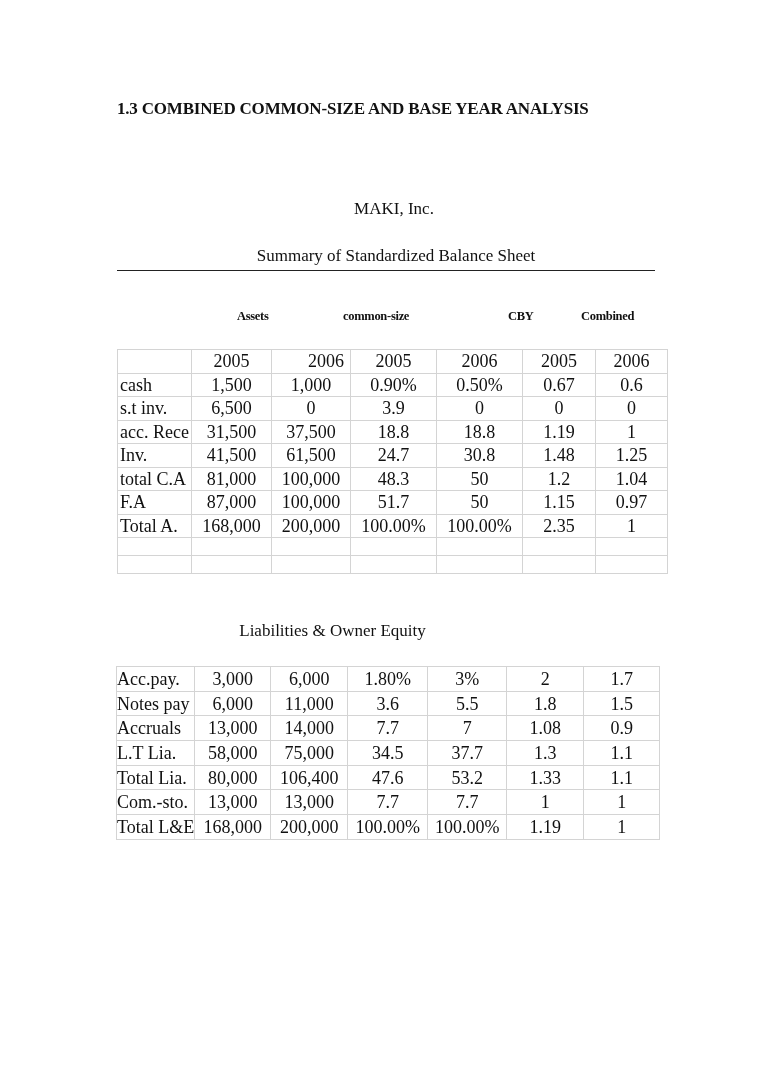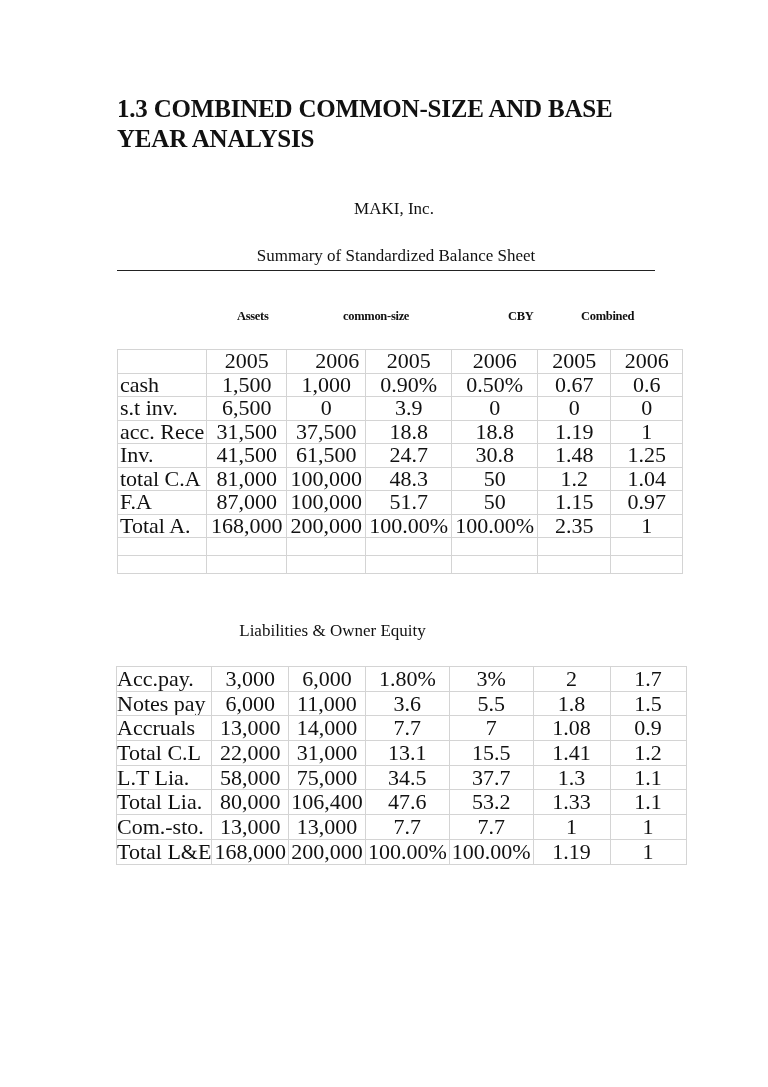--- a/index.html
+++ b/index.html
@@ -2,40 +2,40 @@
 <html><head>
   <meta charset="utf-8">
   <style>
     html, body { margin: 0; padding: 0; background: #ffffff; }
     body {
       width: 768px; height: 1087px; position: relative; overflow: hidden;
       font-family: "Liberation Serif", "DejaVu Serif", serif; color: #111;
     }
     .title {
       position: absolute; left: 117px; top: 94px; width: 520px;
-      font-size: 25px; font-weight: bold; line-height: 30px; letter-spacing: -0.2px;
+      font-size: 17px; font-weight: bold; line-height: 30px; letter-spacing: -0.2px;
       margin: 0;
     }
     .company {
       position: absolute; left: 0; width: 768px; top: 199px; text-align: center;
       font-size: 17px; padding-left: 20px; box-sizing: border-box;
     }
     .subtitle {
       position: absolute; left: 117px; top: 246px; width: 538px; height: 25px;
       border-bottom: 1px solid #222; font-size: 17px; text-align: center;
       padding-left: 20px; box-sizing: border-box;
     }
     .colheads {
       position: absolute; top: 309px; left: 0; width: 768px; height: 16px;
       font-size: 12.5px; font-weight: bold; letter-spacing: -0.3px;
     }
     .colheads span { position: absolute; top: 0; }
     table.grid {
       position: absolute; border-collapse: collapse; table-layout: fixed;
-      font-size: 22px;
+      font-size: 18px;
     }
     table.grid td {
       border: 1px solid #d4d4d4; padding: 0 2px; height: 22.5px; line-height: 22px;
       text-align: center; white-space: nowrap; overflow: hidden;
     }
     table.grid td.lbl { text-align: left; padding-left: 2px; }
     #assets { left: 117px; top: 349px; }
     #assets tr.empty td { height: 17px; }
     #assets td.r { text-align: right; padding-right: 6px; }
     #liab { left: 116px; top: 666px; }
@@ -198,29 +198,20 @@
       <tr>
         <td class="lbl">Accruals</td>
         <td>13,000</td>
         <td>14,000</td>
         <td>7.7</td>
         <td>7</td>
         <td>1.08</td>
         <td>0.9</td>
       </tr>
       <tr>
-        <td class="lbl">Total C.L</td>
-        <td>22,000</td>
-        <td>31,000</td>
-        <td>13.1</td>
-        <td>15.5</td>
-        <td>1.41</td>
-        <td>1.2</td>
-      </tr>
-      <tr>
         <td class="lbl">L.T Lia.</td>
         <td>58,000</td>
         <td>75,000</td>
         <td>34.5</td>
         <td>37.7</td>
         <td>1.3</td>
         <td>1.1</td>
       </tr>
       <tr>
         <td class="lbl">Total Lia.</td>

